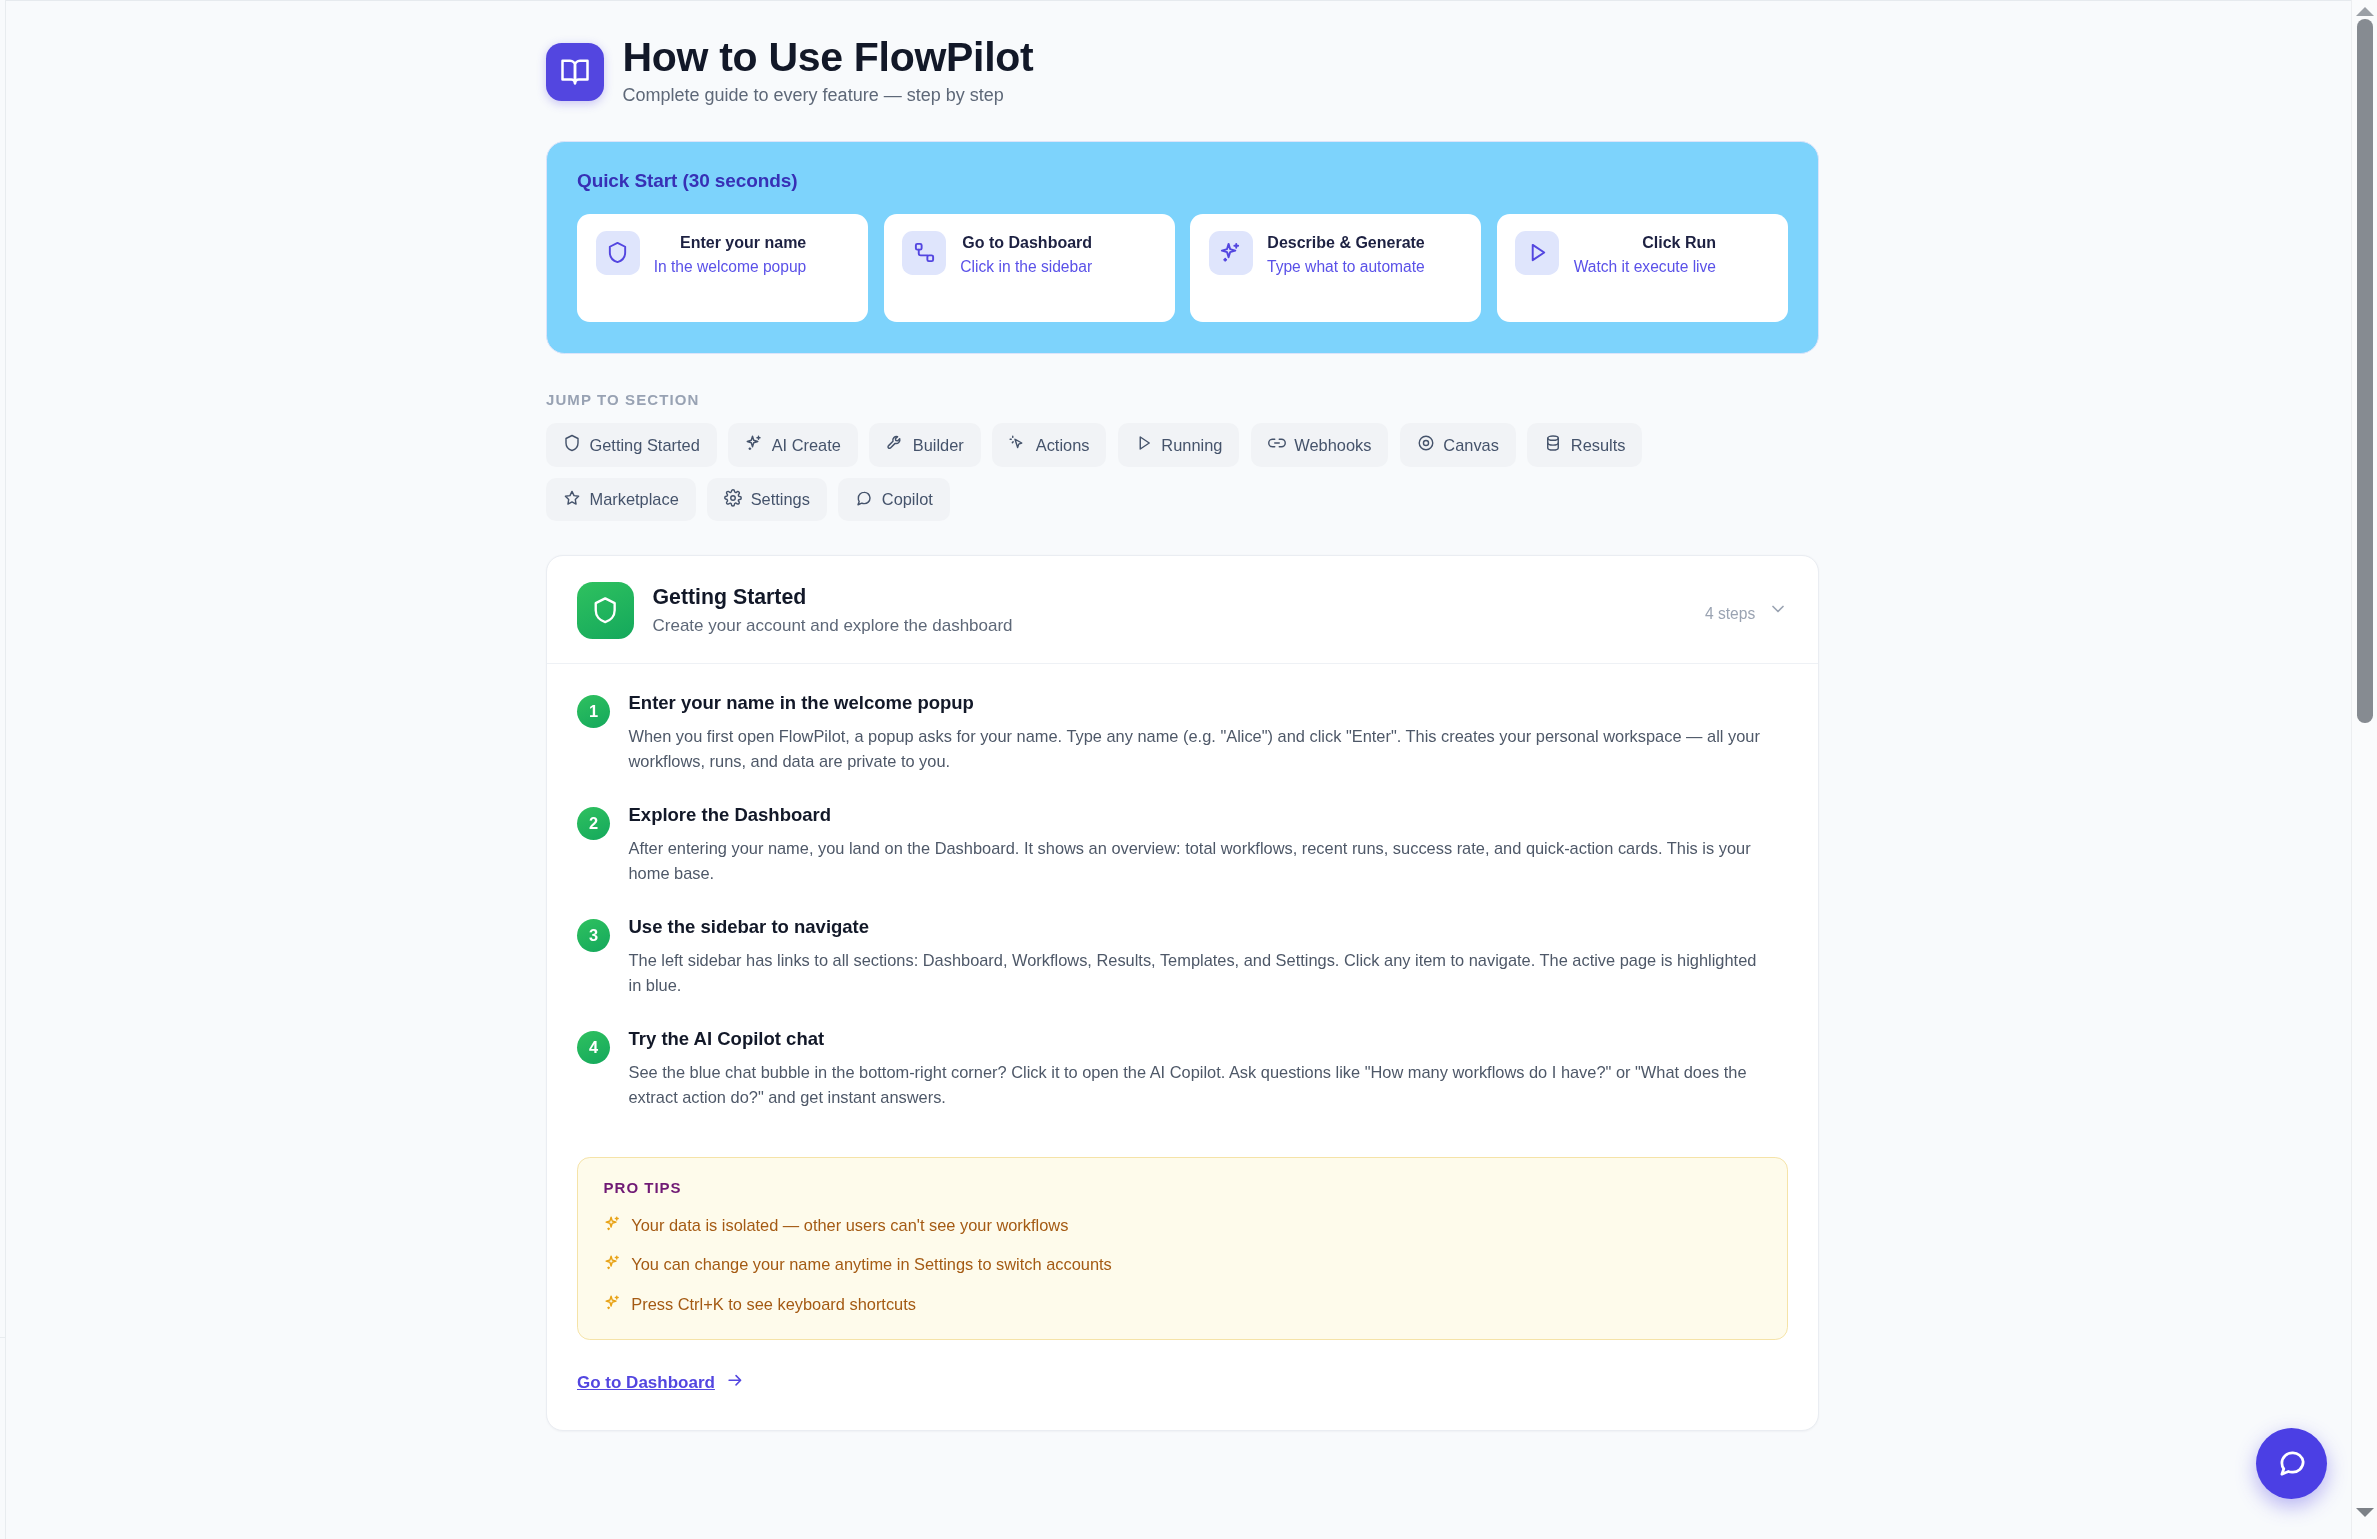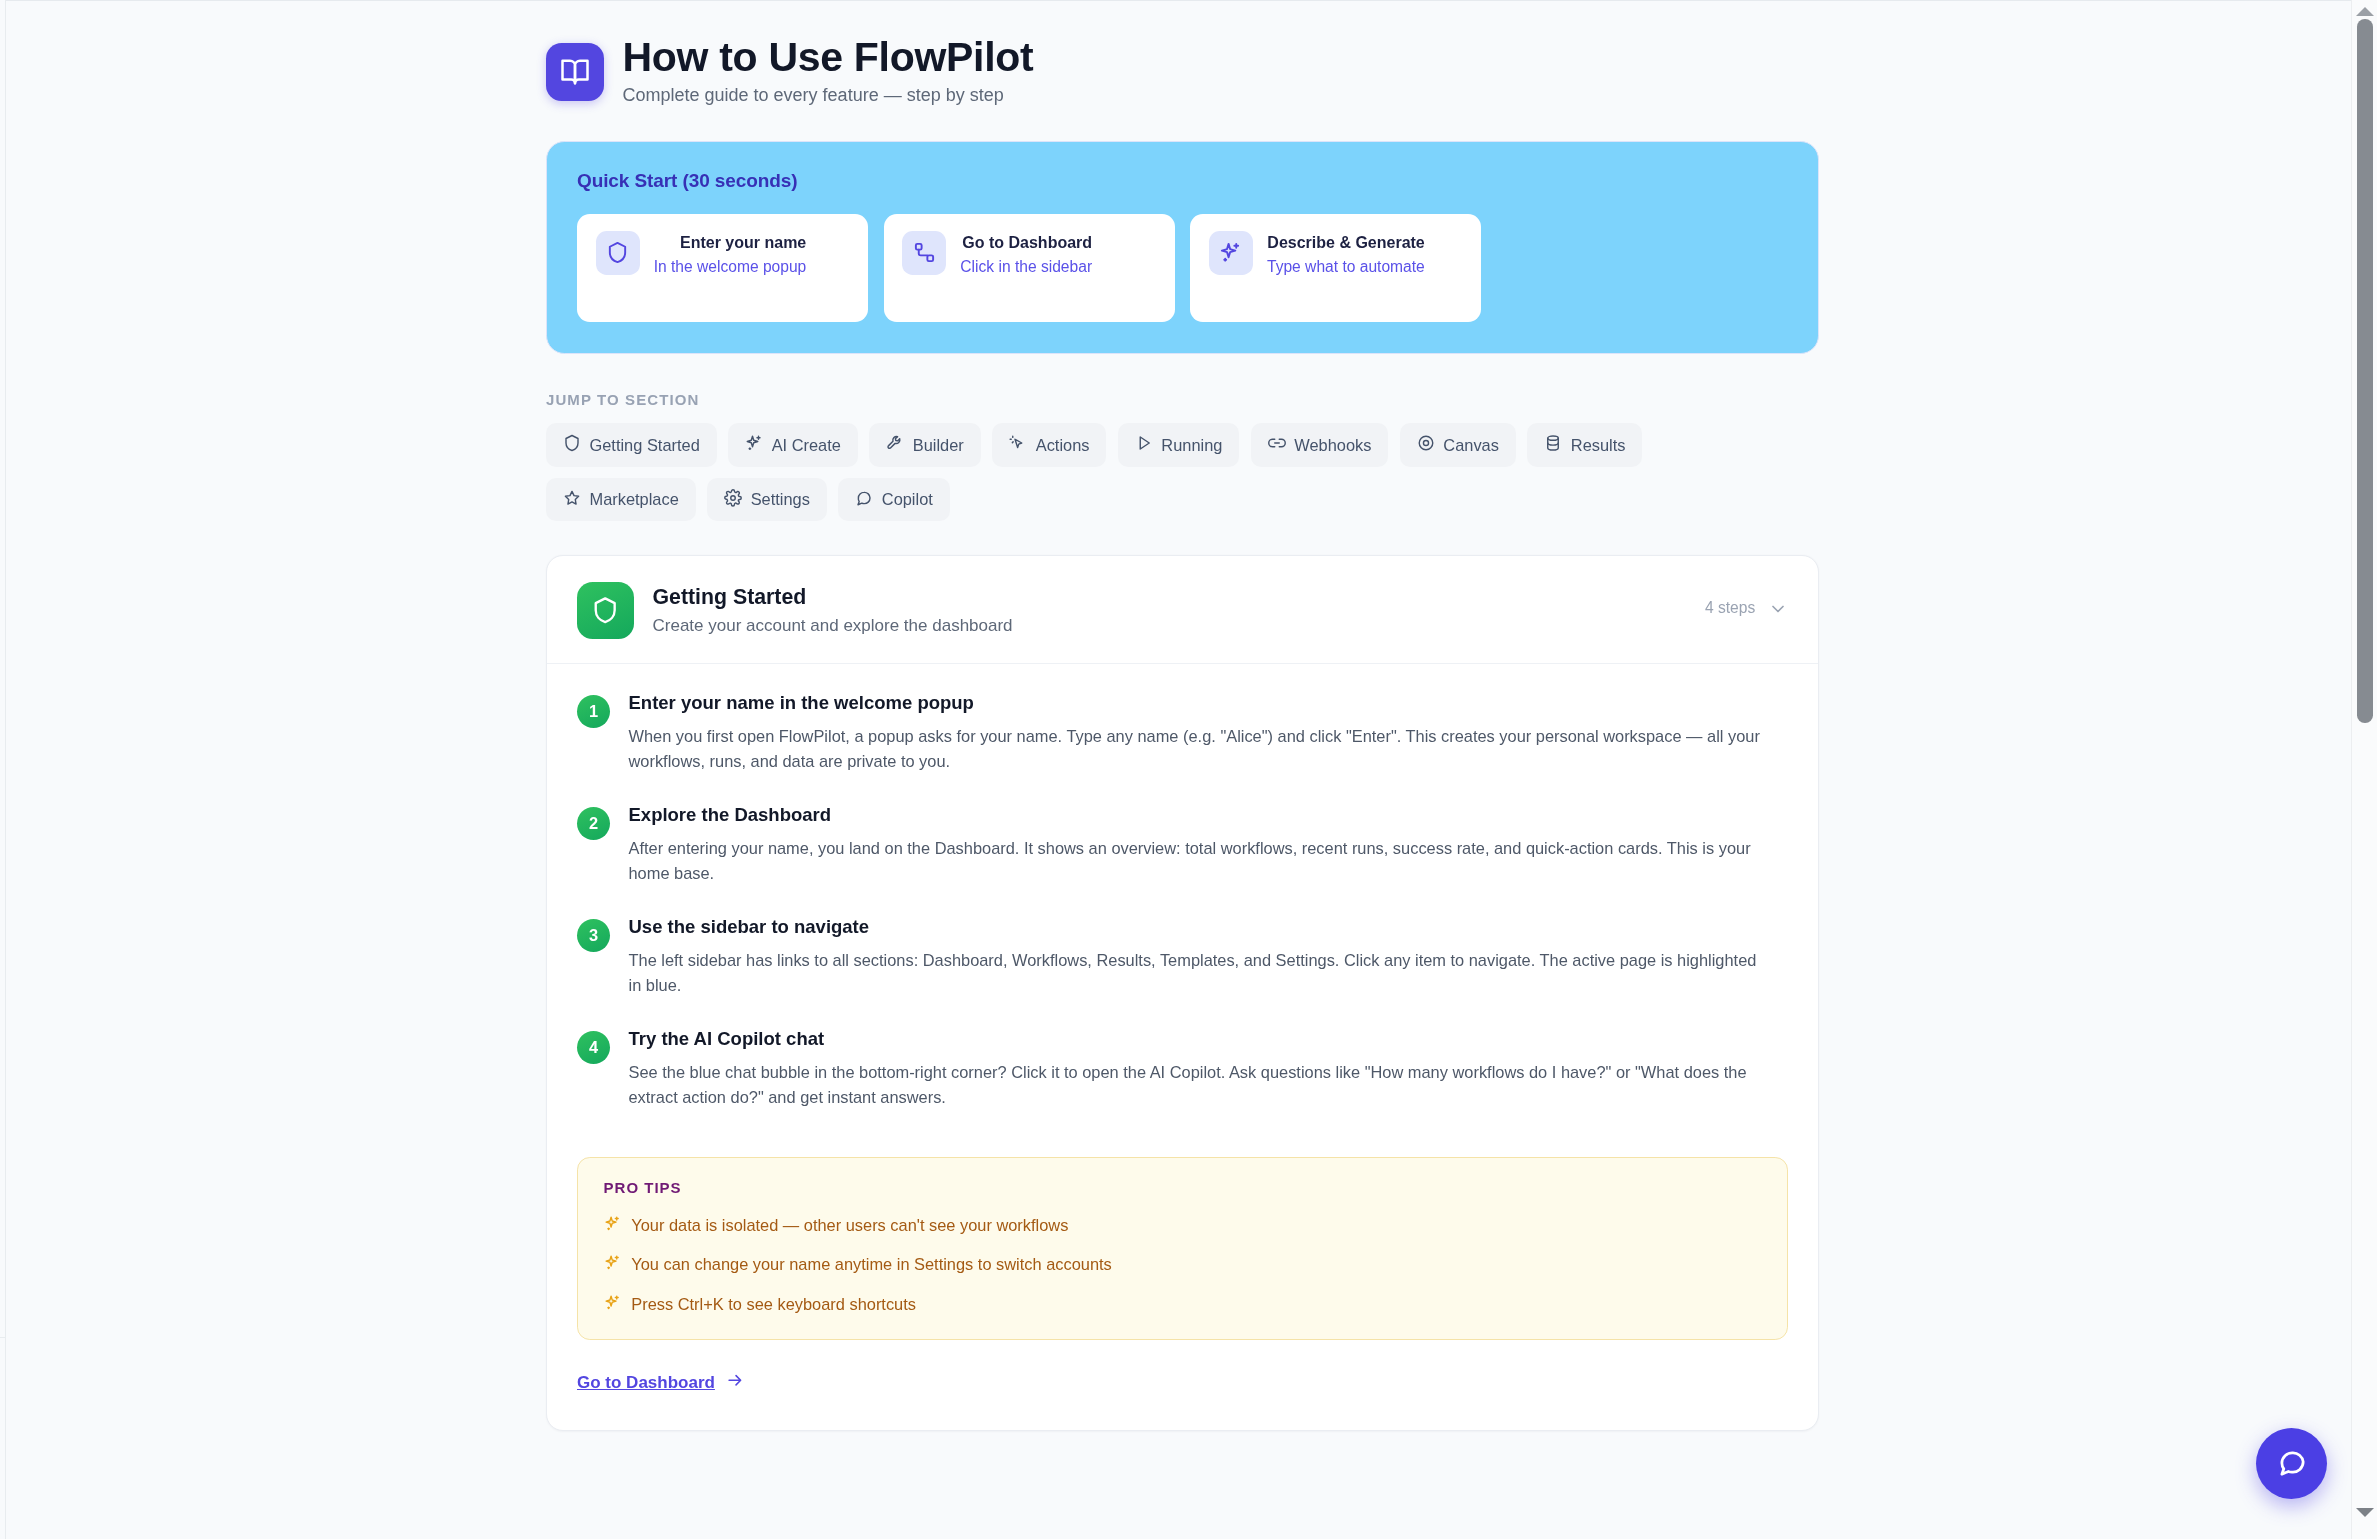--- a/index.html
+++ b/index.html
@@ -149,21 +149,21 @@
     width: 57px; height: 57px; border-radius: 15.6px;
     background: linear-gradient(155deg, #2fc15f 0%, #14a85c 100%);
     display: flex; align-items: center; justify-content: center;
     flex: 0 0 auto;
   }
   .section-badge svg { width: 28.4px; height: 28.4px; }
   .section-titles { display: flex; flex-direction: column; gap: 5.7px; flex: 1; }
   .section-title { font-size: 21.3px; font-weight: bold; color: #121828; }
   .section-sub { font-size: 17px; color: #5e6878; }
   .section-meta {
-    display: flex; align-items: flex-start; gap: 12.8px;
+    display: flex; align-items: flex-end; gap: 12.8px;
     color: #9aa3b2; font-size: 15.6px;
   }
   .section-meta svg { width: 20px; height: 20px; }
 
   .steps { padding: 28.4px 30px 7.1px 30px; }
   .step { display: flex; gap: 18.5px; margin-bottom: 30px; }
   .step-num {
     width: 33px; height: 33px; border-radius: 50%;
     background: linear-gradient(155deg, #2fc15f 0%, #14a85c 100%);
     color: #ffffff; font-size: 16.4px; font-weight: bold;
@@ -271,20 +271,31 @@
               <path d="M18 3v4M20 5h-4"></path>
               <path d="M6.5 18.5v2M7.5 19.5h-2"></path>
             </svg>
           </div>
           <div class="qs-text">
             <div class="qs-label">Describe &amp; Generate</div>
             <div class="qs-sub">Type what to automate</div>
           </div>
         </div>
 
+        <div class="qs-card">
+          <div class="qs-icon">
+            <svg viewBox="0 0 24 24" fill="none" stroke="#5346e0" stroke-width="2" stroke-linecap="round" stroke-linejoin="round">
+              <path d="M7 4l12 8-12 8z"></path>
+            </svg>
+          </div>
+          <div class="qs-text">
+            <div class="qs-label">Click Run</div>
+            <div class="qs-sub">Watch it execute live</div>
+          </div>
+        </div>
 
       </div>
     </div>
 
     <div class="jump-head">JUMP TO SECTION</div>
     <div class="chips">
 
       <div class="chip">
         <span>
           <svg viewBox="0 0 24 24" fill="none" stroke="#45536b" stroke-width="1.9" stroke-linecap="round" stroke-linejoin="round">

